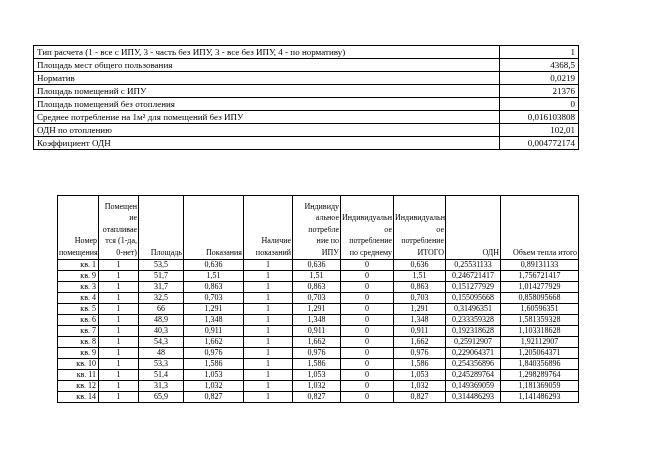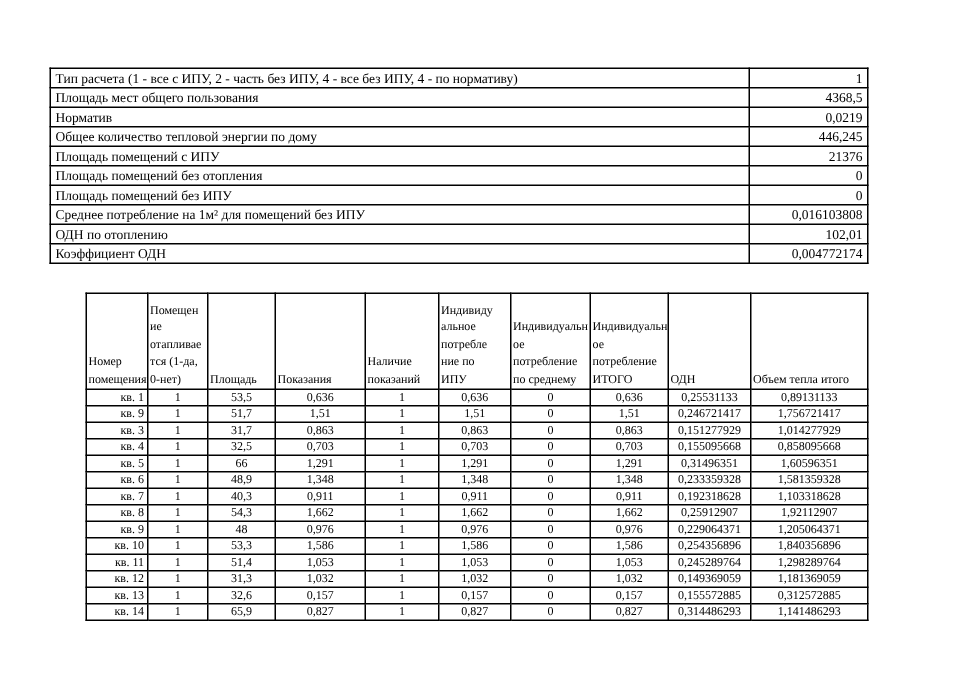--- a/index.html
+++ b/index.html
@@ -24,21 +24,21 @@
   .summary .s-value{text-align:right;}
 
   
   .main{
     position:absolute;left:57px;top:195px;width:521px;
     font-size:8px;
   }
   .main th{
     font-weight:normal;
     vertical-align:bottom;
-    text-align:left;
+    text-align:right;
     white-space:pre-line;
     line-height:11.5px;
     height:61px;
     padding:1px;
   }
   .main td{
     height:10px;line-height:10px;
     text-align:center;
     padding:0 2px;
     white-space:nowrap;
@@ -50,45 +50,37 @@
 
 <div>
 
   <table class="summary">
     <colgroup>
       <col style="width:466px">
         <col style="width:79px">
     </colgroup>
     <tbody>
         <tr>
-          <td class="s-label">Тип расчета (1 - все с ИПУ, 2 - часть без ИПУ, 4 - все без ИПУ, 4 - по нормативу)</td>
+          <td class="s-label">Тип расчета (1 - все с ИПУ, 3 - часть без ИПУ, 3 - все без ИПУ, 4 - по нормативу)</td>
           <td class="s-value">1</td>
         </tr>
         <tr>
           <td class="s-label">Площадь мест общего пользования</td>
           <td class="s-value">4368,5</td>
         </tr>
         <tr>
           <td class="s-label">Норматив</td>
           <td class="s-value">0,0219</td>
         </tr>
         <tr>
-          <td class="s-label">Общее количество тепловой энергии по дому</td>
-          <td class="s-value">446,245</td>
-        </tr>
-        <tr>
           <td class="s-label">Площадь помещений с ИПУ</td>
           <td class="s-value">21376</td>
         </tr>
         <tr>
           <td class="s-label">Площадь помещений без отопления</td>
-          <td class="s-value">0</td>
-        </tr>
-        <tr>
-          <td class="s-label">Площадь помещений без ИПУ</td>
           <td class="s-value">0</td>
         </tr>
         <tr>
           <td class="s-label">Среднее потребление на 1м² для помещений без ИПУ</td>
           <td class="s-value">0,016103808</td>
         </tr>
         <tr>
           <td class="s-label">ОДН по отоплению</td>
           <td class="s-value">102,01</td>
         </tr>
@@ -281,32 +273,20 @@
           <td>31,3</td>
           <td>1,032</td>
           <td>1</td>
           <td>1,032</td>
           <td>0</td>
           <td>1,032</td>
           <td>0,149369059</td>
           <td>1,181369059</td>
         </tr>
         <tr>
-          <td class="room">кв. 13</td>
-          <td>1</td>
-          <td>32,6</td>
-          <td>0,157</td>
-          <td>1</td>
-          <td>0,157</td>
-          <td>0</td>
-          <td>0,157</td>
-          <td>0,155572885</td>
-          <td>0,312572885</td>
-        </tr>
-        <tr>
           <td class="room">кв. 14</td>
           <td>1</td>
           <td>65,9</td>
           <td>0,827</td>
           <td>1</td>
           <td>0,827</td>
           <td>0</td>
           <td>0,827</td>
           <td>0,314486293</td>
           <td>1,141486293</td>

